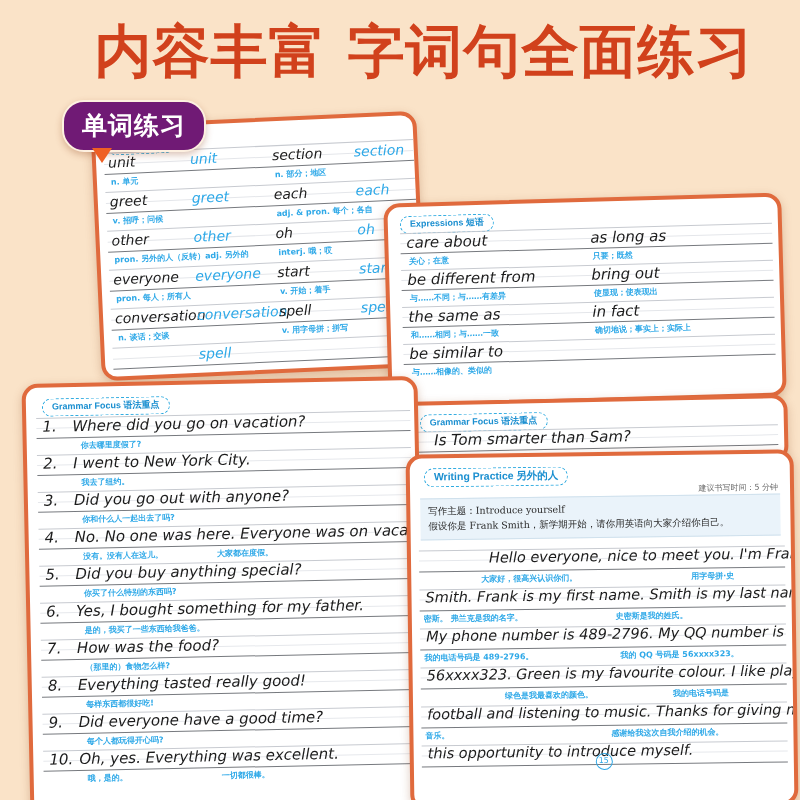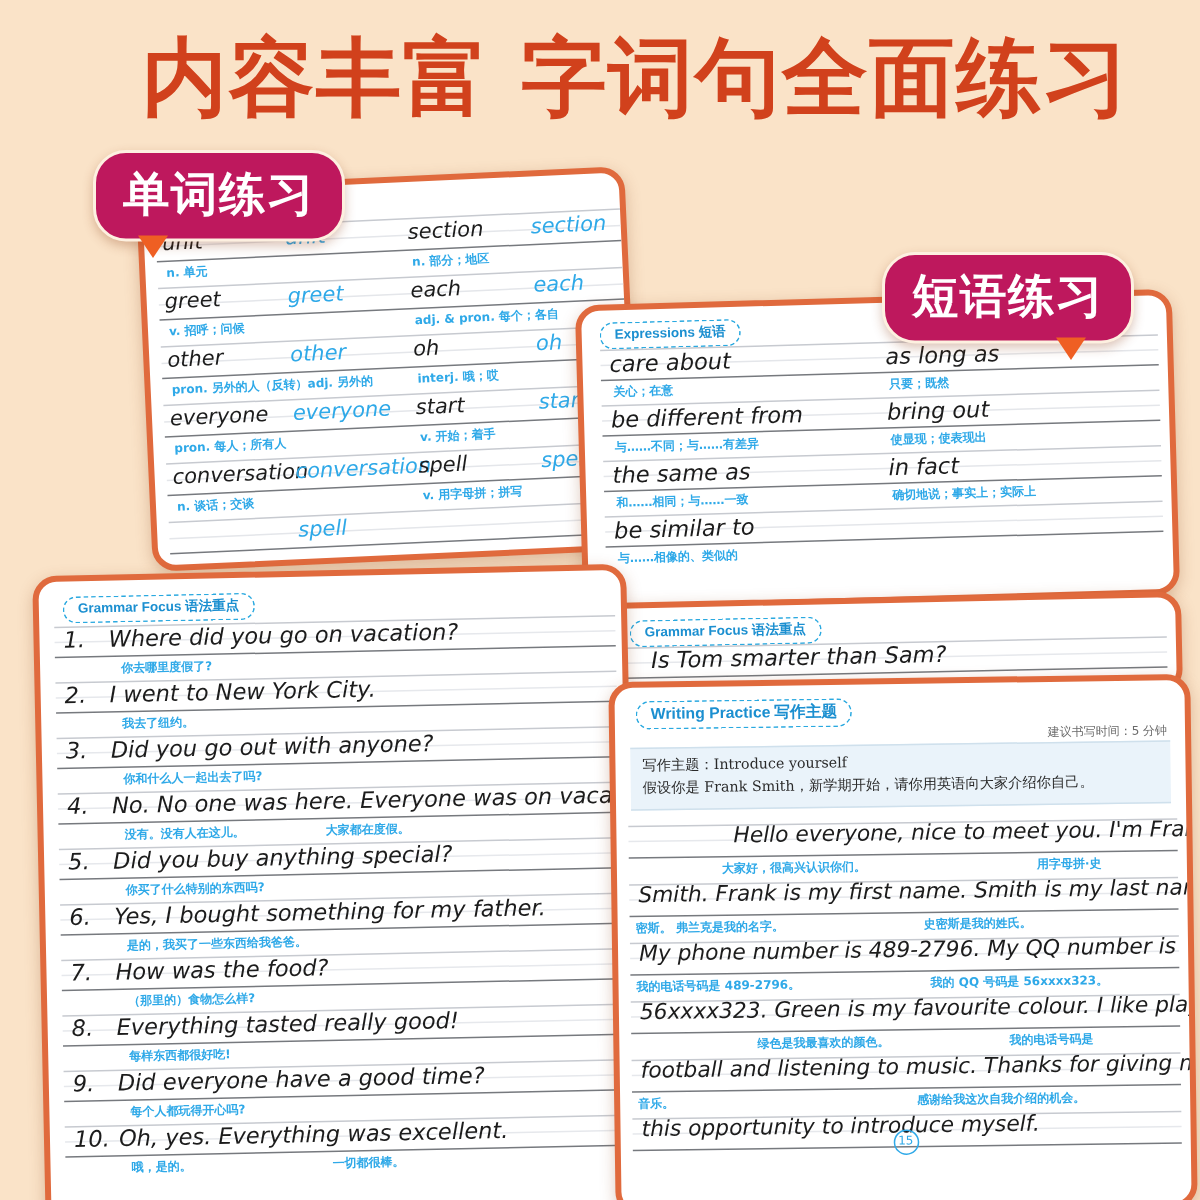--- a/index.html
+++ b/index.html
@@ -149,24 +149,24 @@
   .pagenum span{
     display:inline-block;width:15px;height:15px;line-height:14px;
     border:1px solid #2fa9e8;border-radius:50%;
     color:#2fa9e8;font-size:8px;text-align:center;
     font-family:"DejaVu Sans","Liberation Sans",sans-serif;
   }
 
   
   .badge{
     position:absolute;z-index:20;
-    background:#be185d;color:#fff;
+    background:#701a75;color:#fff;
     border-radius:22px;
     padding:7px 18px 8px 18px;
-    font-size:31px;font-weight:bold;letter-spacing:1px;
+    font-size:25px;font-weight:bold;letter-spacing:1px;
     font-family:"DejaVu Sans","Liberation Sans",sans-serif;
     box-shadow:0 3px 7px rgba(140,60,20,.30);
     border:2.5px solid #fdf0e0;
     white-space:nowrap;
   }
   .badge::after{
     content:"";position:absolute;
     left:28px;bottom:-13px;
     width:0;height:0;
     border-left:10px solid transparent;
@@ -433,21 +433,21 @@
           </div>
         </div>
     </div>
   </div>
 
   <div class="sheet" id="sheet-write">
     <div class="sheet-inner">
       <div class="tag-wrap">
         <span class="sec-tag">
           <span style="font-size:10.5px">Writing Practice</span>
-          <span class="cn" style="font-size:10.5px">写作主题</span>
+          <span class="cn" style="font-size:10.5px">另外的人</span>
         </span>
       </div>
       <div class="timehint">建议书写时间：5 分钟</div>
       <div class="topicbox">
         <div>写作主题：Introduce yourself</div>
         <div>假设你是 Frank Smith，新学期开始，请你用英语向大家介绍你自己。</div>
       </div>
       <div class="wgrid" id="writegrid">
           <div class="wrrow">
             <div class="lineTop"></div>
@@ -498,15 +498,14 @@
             <div class="nt cn-note" style="left:190px"></div>
           </div>
         </div>
       <div class="pagenum">
         <span>15</span>
       </div>
     </div>
   </div>
 
   <div class="badge" id="badge-words">单词练习</div>
-  <div class="badge" id="badge-expr">短语练习</div>
 
 </div>
 
 </body></html>

